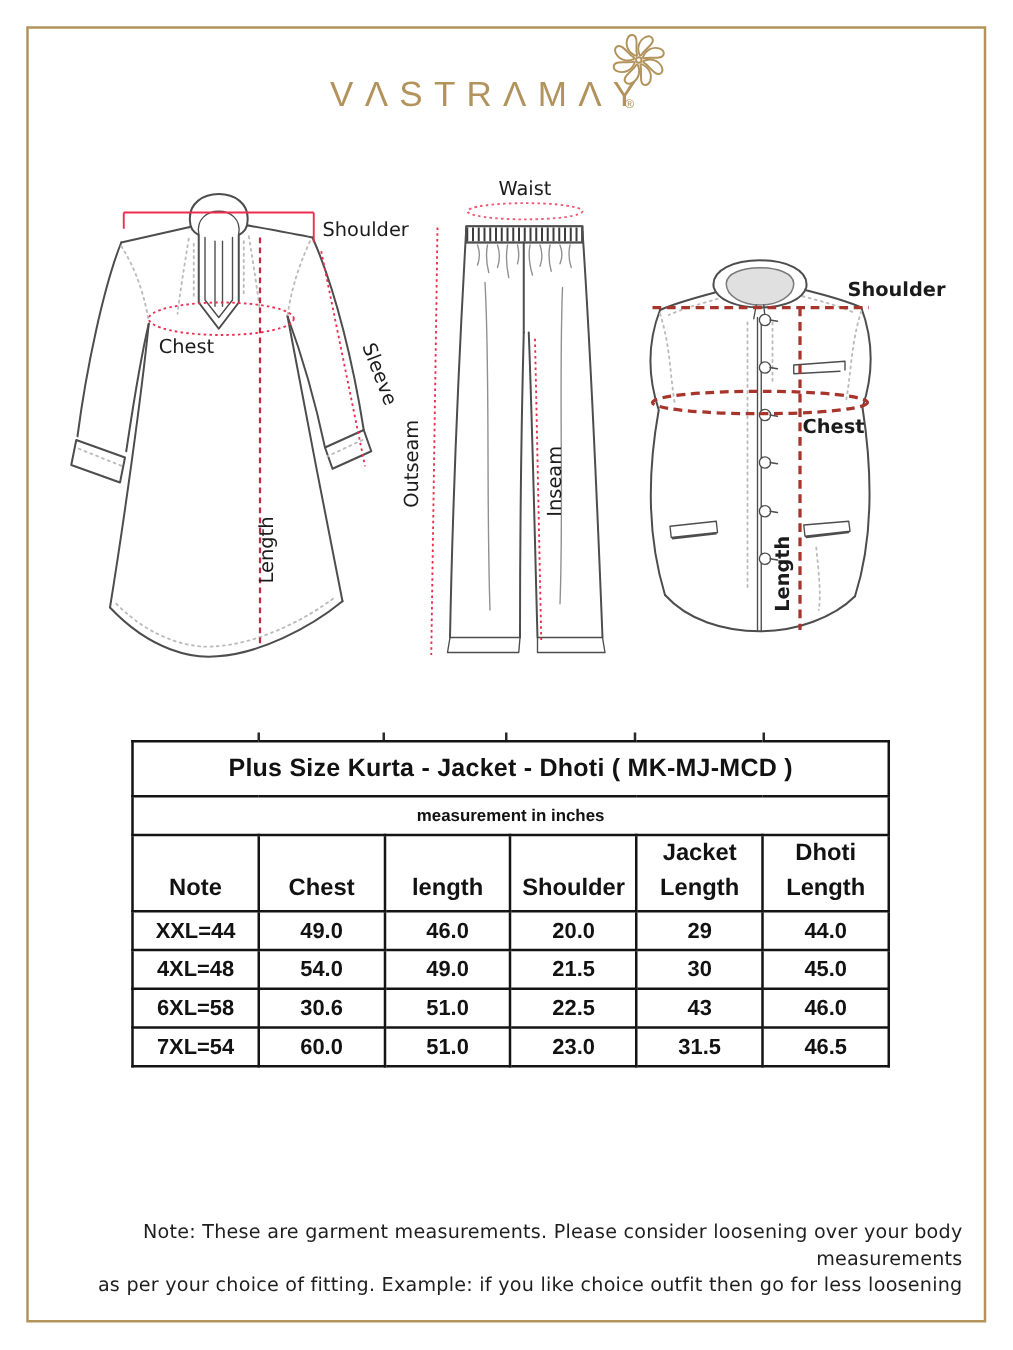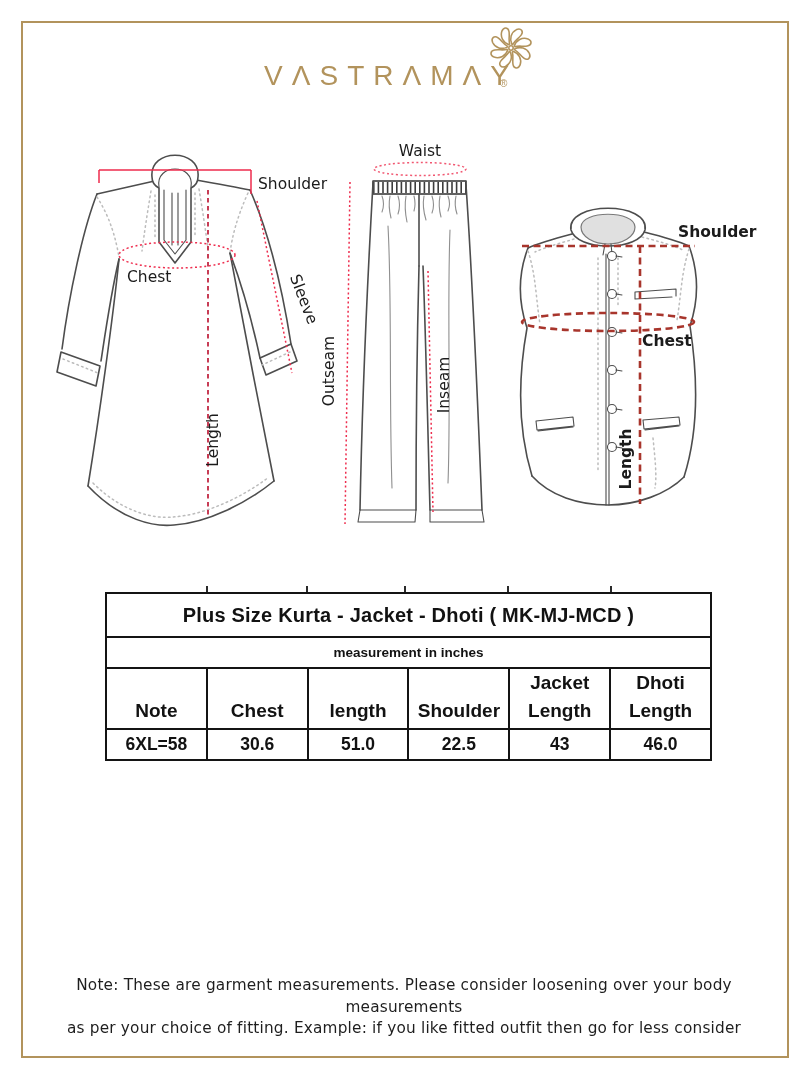--- a/index.html
+++ b/index.html
@@ -51,21 +51,21 @@
        border-collapse:collapse;table-layout:fixed;background:#fff;
        font-family:"Liberation Sans",sans-serif;color:#121212}
   .size-table td,.size-table th{border:2px solid #141414;text-align:center;padding:0}
   .size-table .t-title td{height:44px;font-size:20px;font-weight:bold;letter-spacing:.2px}
   .size-table .t-sub td{height:31px;font-size:13.5px;font-weight:bold}
   .size-table th{height:58px;font-size:19px;font-weight:bold;vertical-align:bottom;
        line-height:28px;padding-bottom:3px}
   .size-table .t-data td{height:29px;font-size:17.5px;font-weight:bold;line-height:29px}
 
   
-  .note{position:absolute;left:38px;top:975px;width:732px;text-align:center;
+  .note{position:absolute;left:38px;top:975px;width:732px;text-align:right;
        font-family:"DejaVu Sans",sans-serif;font-size:15.3px;line-height:21.5px;
        color:#1e1e1e;letter-spacing:.2px}
 </style>
 </head>
 <body>
 
 <div class="canvas">
 
   <div class="gold-border"></div>
 
@@ -231,28 +231,52 @@
       </tr>
       <tr>
         <th>Note</th>
         <th>Chest</th>
         <th>length</th>
         <th>Shoulder</th>
         <th><span>Jacket</span><br><span>Length</span></th>
         <th><span>Dhoti</span><br><span>Length</span></th>
       </tr>
       <tr class="t-data">
+        <td>XXL=44</td>
+        <td>49.0</td>
+        <td>46.0</td>
+        <td>20.0</td>
+        <td>29</td>
+        <td>44.0</td>
+      </tr>
+      <tr class="t-data">
+        <td>4XL=48</td>
+        <td>54.0</td>
+        <td>49.0</td>
+        <td>21.5</td>
+        <td>30</td>
+        <td>45.0</td>
+      </tr>
+      <tr class="t-data">
         <td>6XL=58</td>
         <td>30.6</td>
         <td>51.0</td>
         <td>22.5</td>
         <td>43</td>
         <td>46.0</td>
       </tr>
+      <tr class="t-data">
+        <td>7XL=54</td>
+        <td>60.0</td>
+        <td>51.0</td>
+        <td>23.0</td>
+        <td>31.5</td>
+        <td>46.5</td>
+      </tr>
     </tbody>
   </table>
 
   <div class="note">
     <div>Note: These are garment measurements. Please consider loosening over your body measurements</div>
-    <div>as per your choice of fitting. Example: if you like fitted outfit then go for less consider</div>
+    <div>as per your choice of fitting. Example: if you like choice outfit then go for less loosening</div>
   </div>
 
 </div>
 
 </body></html>

